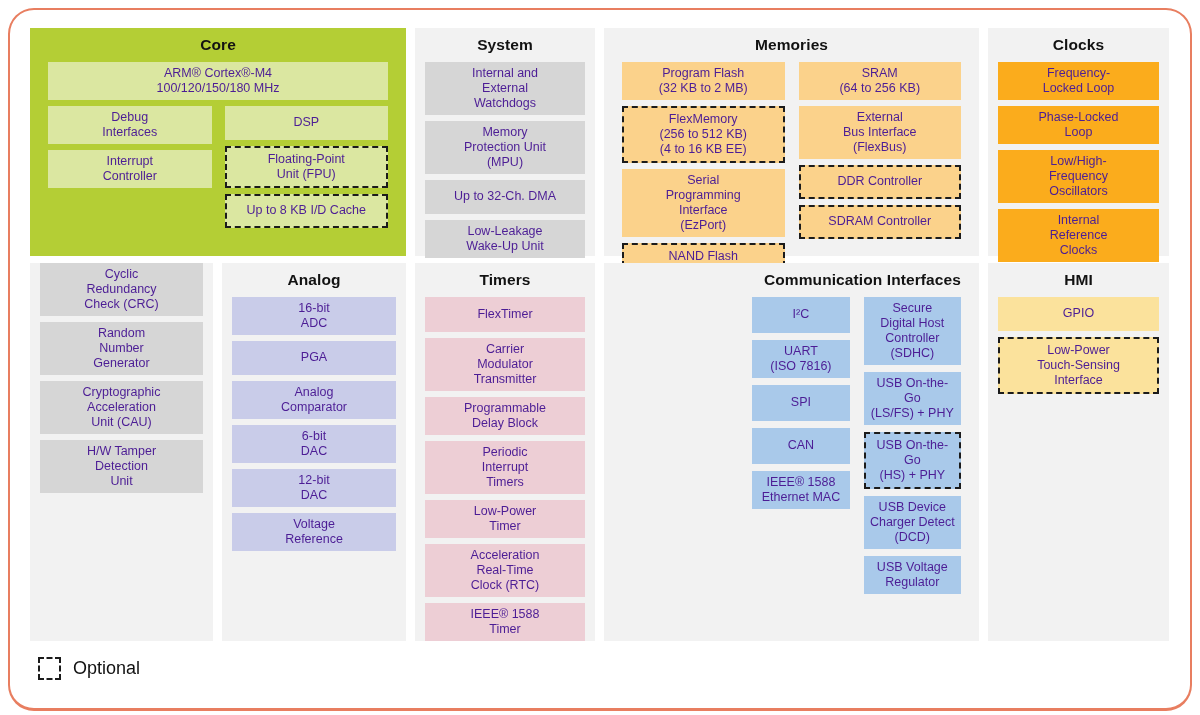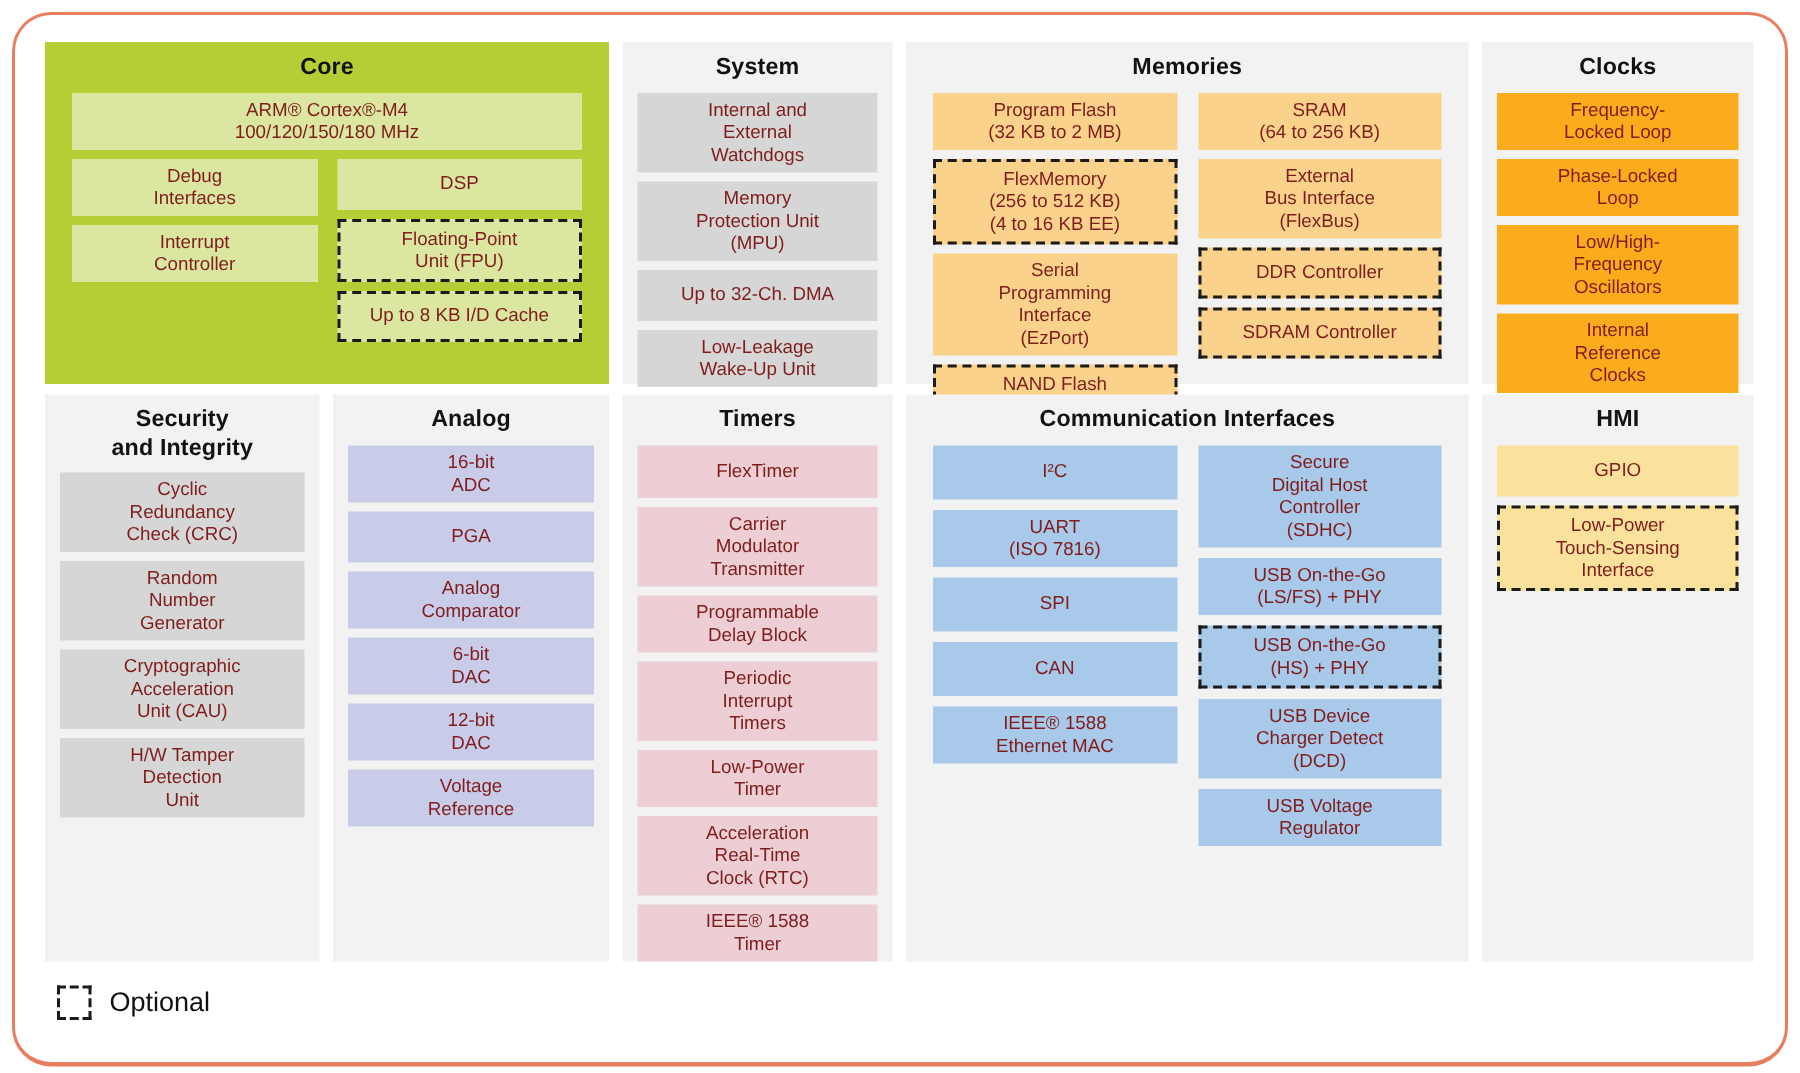--- a/index.html
+++ b/index.html
@@ -44,35 +44,35 @@
   .cols{display:flex;gap:14px;flex:1;}
   .cols .col{flex:1;}
   .block{
     box-sizing:border-box;
     background:var(--blk,#d6d6d6);
     min-height:34px;
     padding:4px 6px;
     display:flex;align-items:center;justify-content:center;
     text-align:center;
     white-space:pre-line;
-    font-size:12.5px;line-height:1.2;color:#7f1d1d;
+    font-size:12.5px;line-height:1.2;color:#4c1d95;
     flex:0 0 auto;
   }
   .block.dashed{border:2px dashed #1b1b1b;}
   
   .panel.core{background:var(--core-bg,#b4ce35);--blk:var(--core-block,#dbe7a1);padding:0 18px 16px 18px;}
   .panel.core .cols{gap:13px;}
   .panel.core .lead-wrap{margin-bottom:6px;}
   .panel.system{--blk:var(--gray-block,#d6d6d6);}
   .panel.memories{--blk:var(--memories-block,#fbd28b);padding:0 18px 8px 18px;}
   .panel.clocks{--blk:var(--clocks-block,#fbac1c);}
   .panel.security{--blk:var(--gray-block,#d6d6d6);}
   .panel.analog{--blk:var(--analog-block,#c9cce9);}
   .panel.timers{--blk:var(--timers-block,#edced5);}
-  .panel.comm{--blk:var(--comm-block,#a9c9ea);padding:0 18px 8px 18px;}
+  .panel.comm{--blk:var(--comm-block,#a9c9ea);padding:0 18px 8px 18px;align-items:flex-end;}
   .panel.hmi{--blk:var(--hmi-block,#fbe29c);}
   .panel.security .block,.panel.timers .block{min-height:35px;}
   .panel.comm .col{gap:7px;}
   .panel.memories .col{gap:6px;}
   
   .panel.comm .block{min-height:36px;}
   .legend{
     display:flex;align-items:center;gap:12px;
     margin:16px 0 0 8px;
   }
@@ -166,22 +166,20 @@
           <div class="block">Low/High-
 Frequency
 Oscillators</div>
           <div class="block">Internal
 Reference
 Clocks</div>
         </div>
     </section>
 
     <section class="panel security" style="grid-area:security">
-      <div class="title">Security
-and Integrity</div>
       <div class="col">
           <div class="block">Cyclic
 Redundancy
 Check (CRC)</div>
           <div class="block">Random
 Number
 Generator</div>
           <div class="block">Cryptographic
 Acceleration
 Unit (CAU)</div>

